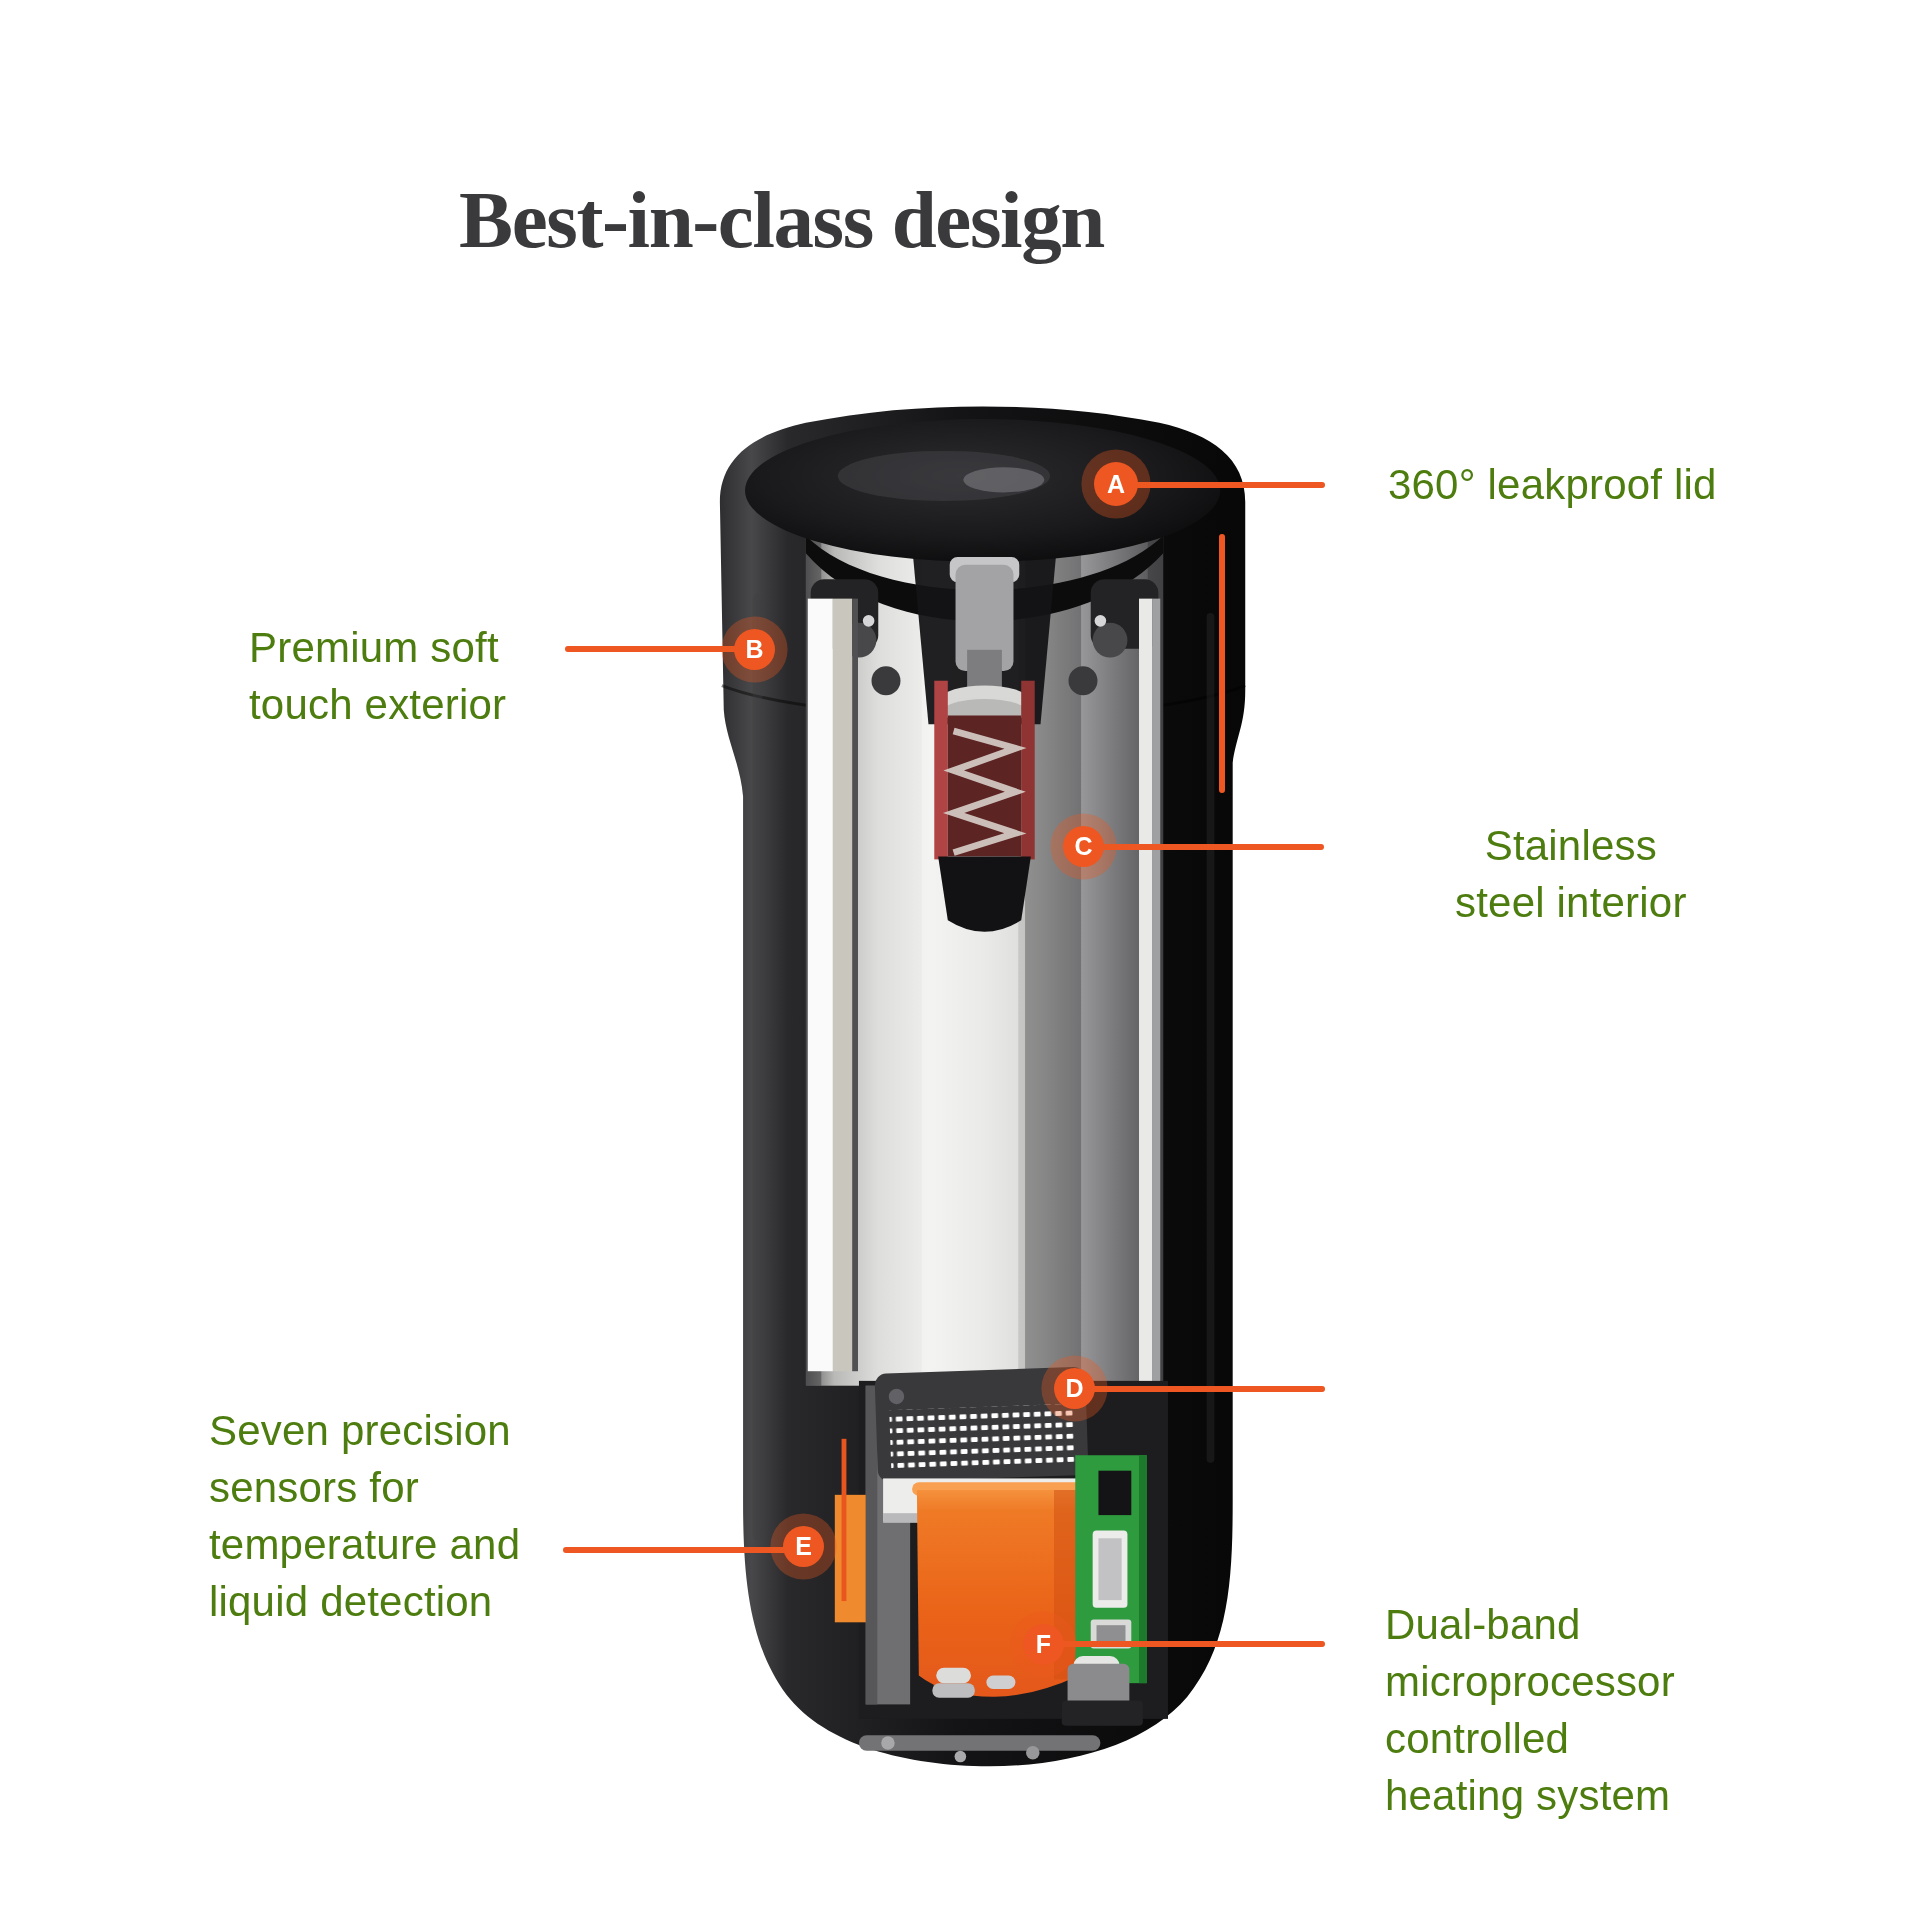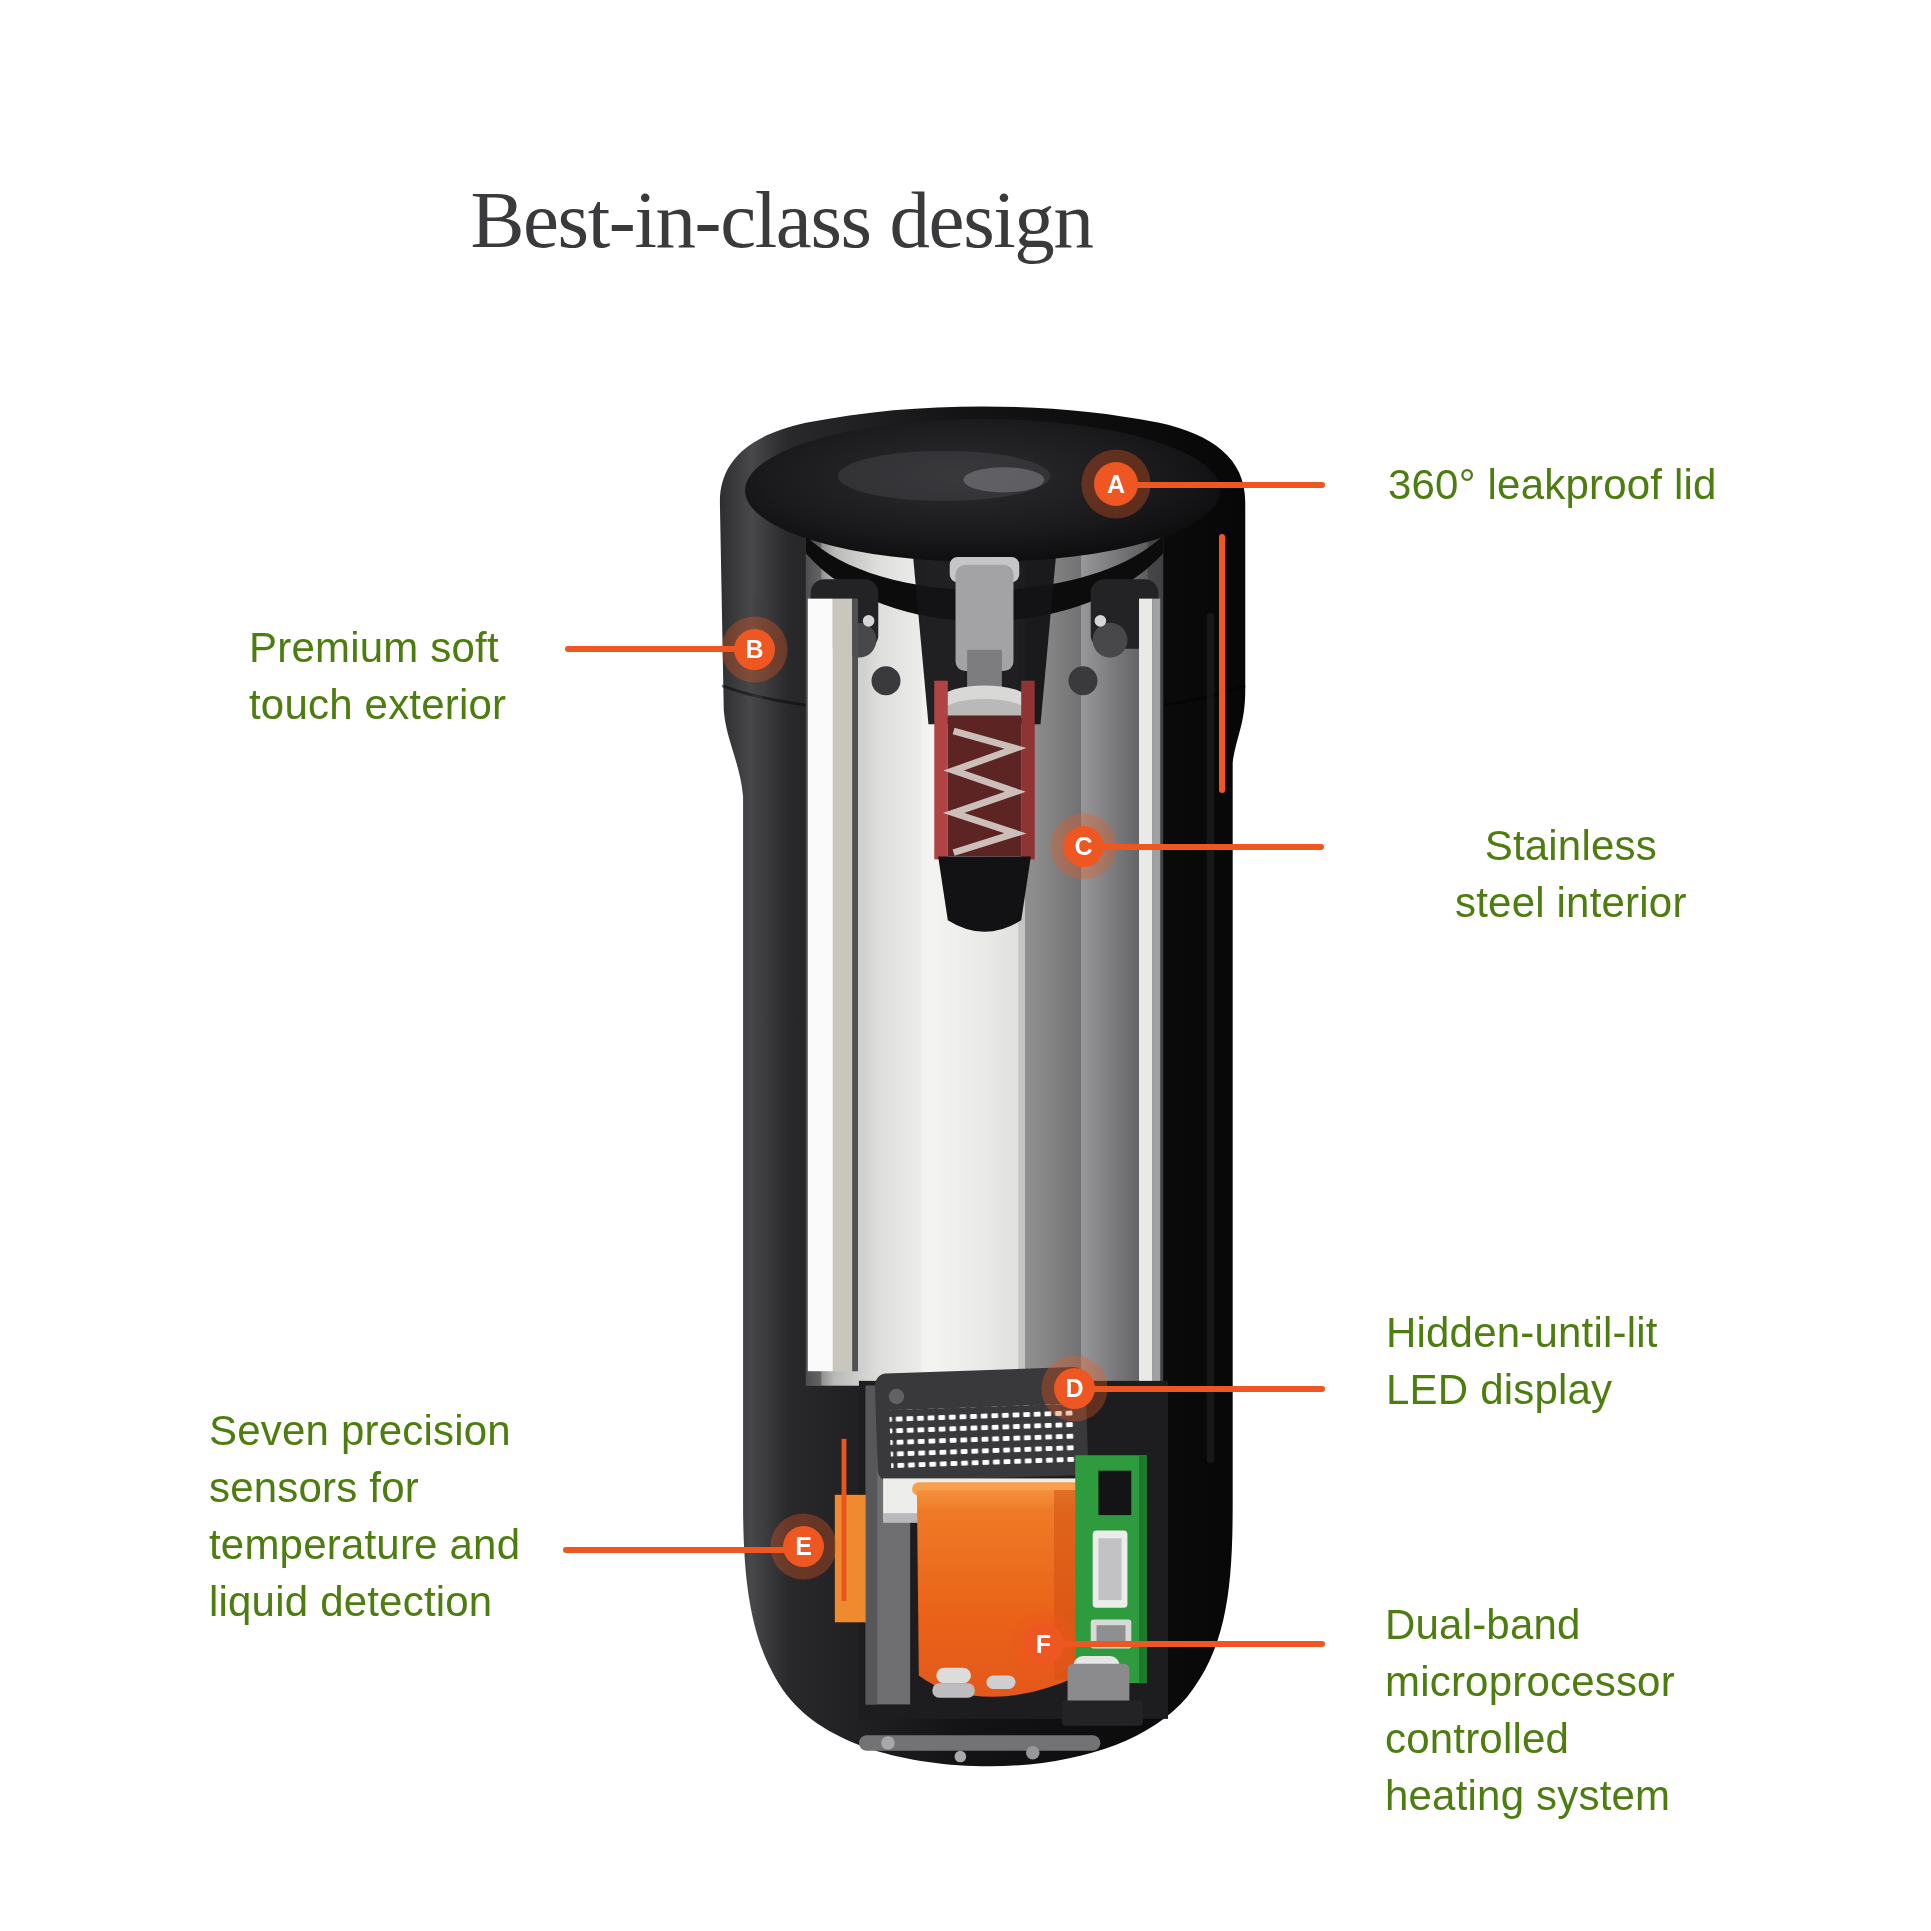--- a/index.html
+++ b/index.html
@@ -1,21 +1,21 @@
 <!DOCTYPE html>
 <html><head>
 <meta charset="utf-8">
 <style>
   html,body{margin:0;padding:0;}
   body{width:1931px;height:1931px;background:#ffffff;position:relative;overflow:hidden;
        font-family:"Liberation Sans", sans-serif;}
   .canvas{position:absolute;inset:0;}
 
   .title{position:absolute;left:0;top:180px;width:1563px;text-align:center;
-         font-family:"Liberation Serif", serif;font-weight:400;font-size:81px;line-height:1;
+         font-family:"Liberation Serif", serif;font-weight:700;font-size:81px;line-height:1;
          color:#3a3a3c;letter-spacing:-1.4px;}
 
   .mug{position:absolute;left:714px;top:391px;width:541px;height:1381px;}
 
   .lead{position:absolute;height:5.8px;background:#EE5722;border-radius:2.9px;}
   .lead-a{left:1116px;top:482px;width:209px;}
   .lead-b{left:565px;top:646px;width:189px;}
   .lead-c{left:1083px;top:844px;width:241px;}
   .lead-d{left:1075px;top:1386px;width:250px;}
   .lead-e{left:563px;top:1547px;width:240px;}
@@ -221,22 +221,20 @@
     </div>
   <div class="marker mk-f">
       <span>F</span>
     </div>
 
   <div class="label lbl-a">360° leakproof lid</div>
   <div class="label lbl-b">Premium soft
 touch exterior</div>
   <div class="label lbl-c">Stainless
 steel interior</div>
-  <div class="label lbl-d">Hidden-until-lit
-LED display</div>
   <div class="label lbl-e">Seven precision
 sensors for
 temperature and
 liquid detection</div>
   <div class="label lbl-f">Dual-band
 microprocessor
 controlled
 heating system</div>
 
 </div>

